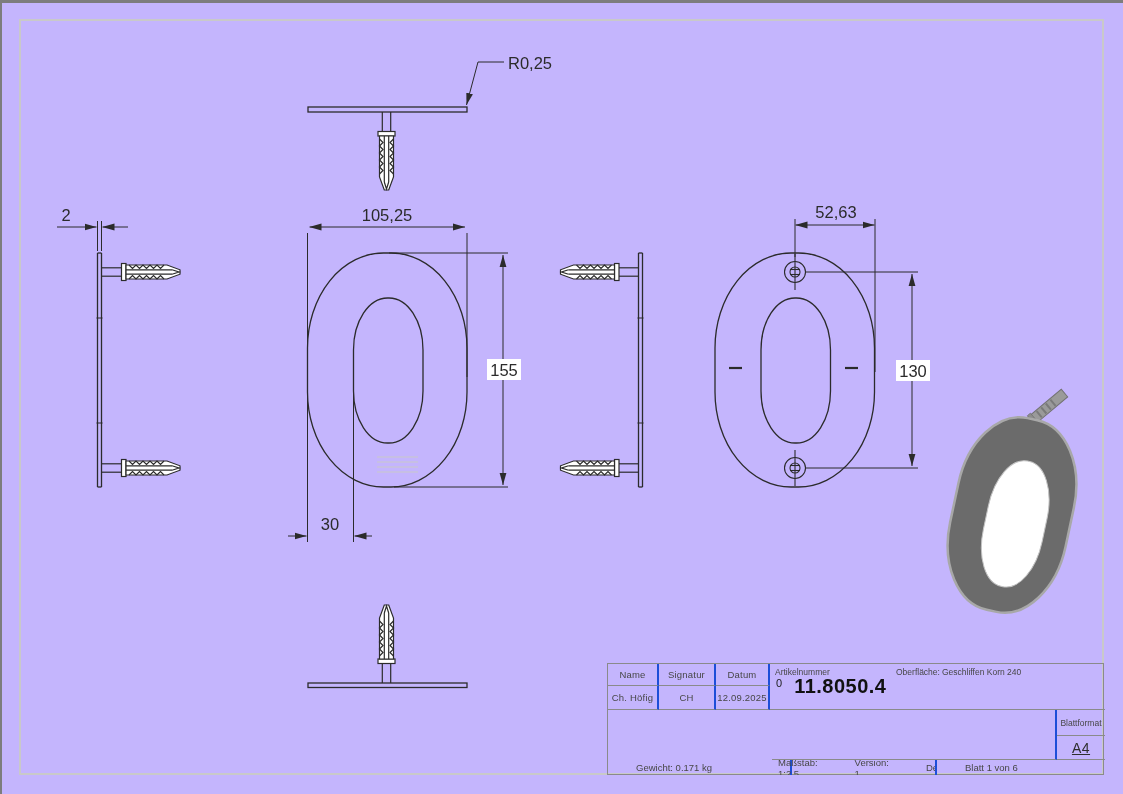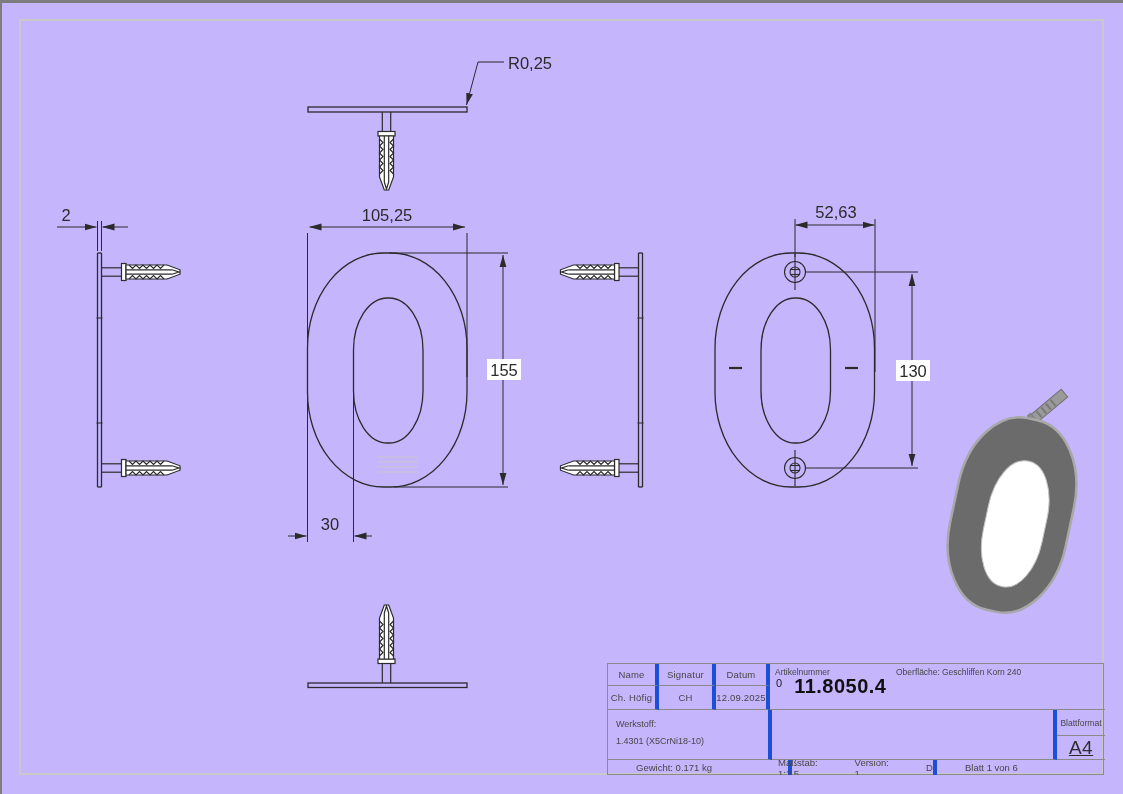--- a/index.html
+++ b/index.html
@@ -7,33 +7,33 @@
   .page{position:relative;width:1123px;height:794px;background:#c4b5fd;}
   .edge-top{position:absolute;left:0;top:0;width:1123px;height:3px;background:#7d7d7d;}
   .edge-left{position:absolute;left:0;top:0;width:2px;height:794px;background:#7d7d7d;}
   .frame{position:absolute;left:19px;top:19px;width:1085px;height:756px;border:2px solid #c9c9c9;box-sizing:border-box;}
   svg.draw{position:absolute;left:0;top:0;}
   .dimtxt{font-family:"Liberation Sans", sans-serif;font-size:16.5px;fill:#2b2b2b;}
   
   .tblock{position:absolute;left:607px;top:663px;width:497px;height:112px;
     border:1px solid #8a8a8a;box-sizing:border-box;color:#3c3c3c;}
   .cell{position:absolute;box-sizing:border-box;overflow:hidden;}
-  .br{border-right:4px solid #1d4ed8;} .bb{border-bottom:1px solid #8a8a8a;}
+  .br{border-right:2px solid #1d4ed8;} .bb{border-bottom:1px solid #8a8a8a;}
   .ctr{display:flex;align-items:center;justify-content:center;}
   .vctr{display:flex;align-items:center;margin-left:20px;}
   .fs9{font-size:9.5px;letter-spacing:.2px;color:#474747;}
   .fs85{font-size:8.5px;color:#474747;}
   .art-label{position:absolute;left:5px;top:3px;font-size:8.5px;color:#474747;}
   .surf-label{position:absolute;left:126px;top:3px;font-size:8.5px;color:#474747;}
   .surf-value{position:absolute;left:172px;top:3px;font-size:8.5px;color:#474747;}
   .art-row{position:absolute;left:6px;top:12px;display:flex;align-items:flex-start;}
   .art-prefix{font-size:11px;color:#1c1c1c;margin-top:1px;}
   .art-number{font-size:20px;font-weight:600;color:#111;margin-left:12px;letter-spacing:.5px;line-height:1;}
   .wk{padding:6px 0 0 8px;font-size:9px;color:#474747;line-height:1.9;}
-  .a4{font-size:19px;color:#2e2e2e;letter-spacing:.5px;text-decoration:underline;}
+  .a4{font-size:14px;color:#2e2e2e;letter-spacing:.5px;text-decoration:underline;}
   .row4{font-size:9.5px;color:#474747;}
   .scale-group{display:flex;gap:37px;padding-left:6px;align-items:center;height:100%;}
 </style>
 </head>
 <body>
 
 <div class="page">
   <div class="edge-top"></div>
   <div class="edge-left"></div>
   <div class="frame"></div>
@@ -185,26 +185,20 @@
     <div class="cell bb" style="left:162px;top:0;width:335px;height:46px;">
       <span class="art-label">Artikelnummer</span>
       <span class="surf-label">Oberfläche:</span>
       <span class="surf-value">Geschliffen Korn 240</span>
       <span class="art-row">
         <span class="art-prefix">0</span>
         <span class="art-number">11.8050.4</span>
       </span>
     </div>
 
-    <div class="cell br bb" style="left:0;top:46px;width:164px;height:50px;">
-      <div class="wk">
-        <div>Werkstoff:</div>
-        <div>1.4301 (X5CrNi18-10)</div>
-      </div>
-    </div>
     <div class="cell br bb" style="left:164px;top:46px;width:285px;height:50px;"></div>
     <div class="cell bb" style="left:449px;top:46px;width:48px;height:50px;">
       <div class="cell bb ctr fs85" style="left:0;top:0;width:48px;height:26px;">Blattformat</div>
       <div class="cell ctr a4" style="left:0;top:26px;width:48px;height:24px;">A4</div>
     </div>
 
     <div class="cell br vctr row4" style="left:0;top:96px;width:164px;height:15px;padding-left:8px;">Gewicht: 0.171 kg</div>
     <div class="cell br row4" style="left:164px;top:96px;width:165px;height:15px;">
       <div class="scale-group">
         <span>Maßstab: 1:2.5</span>

